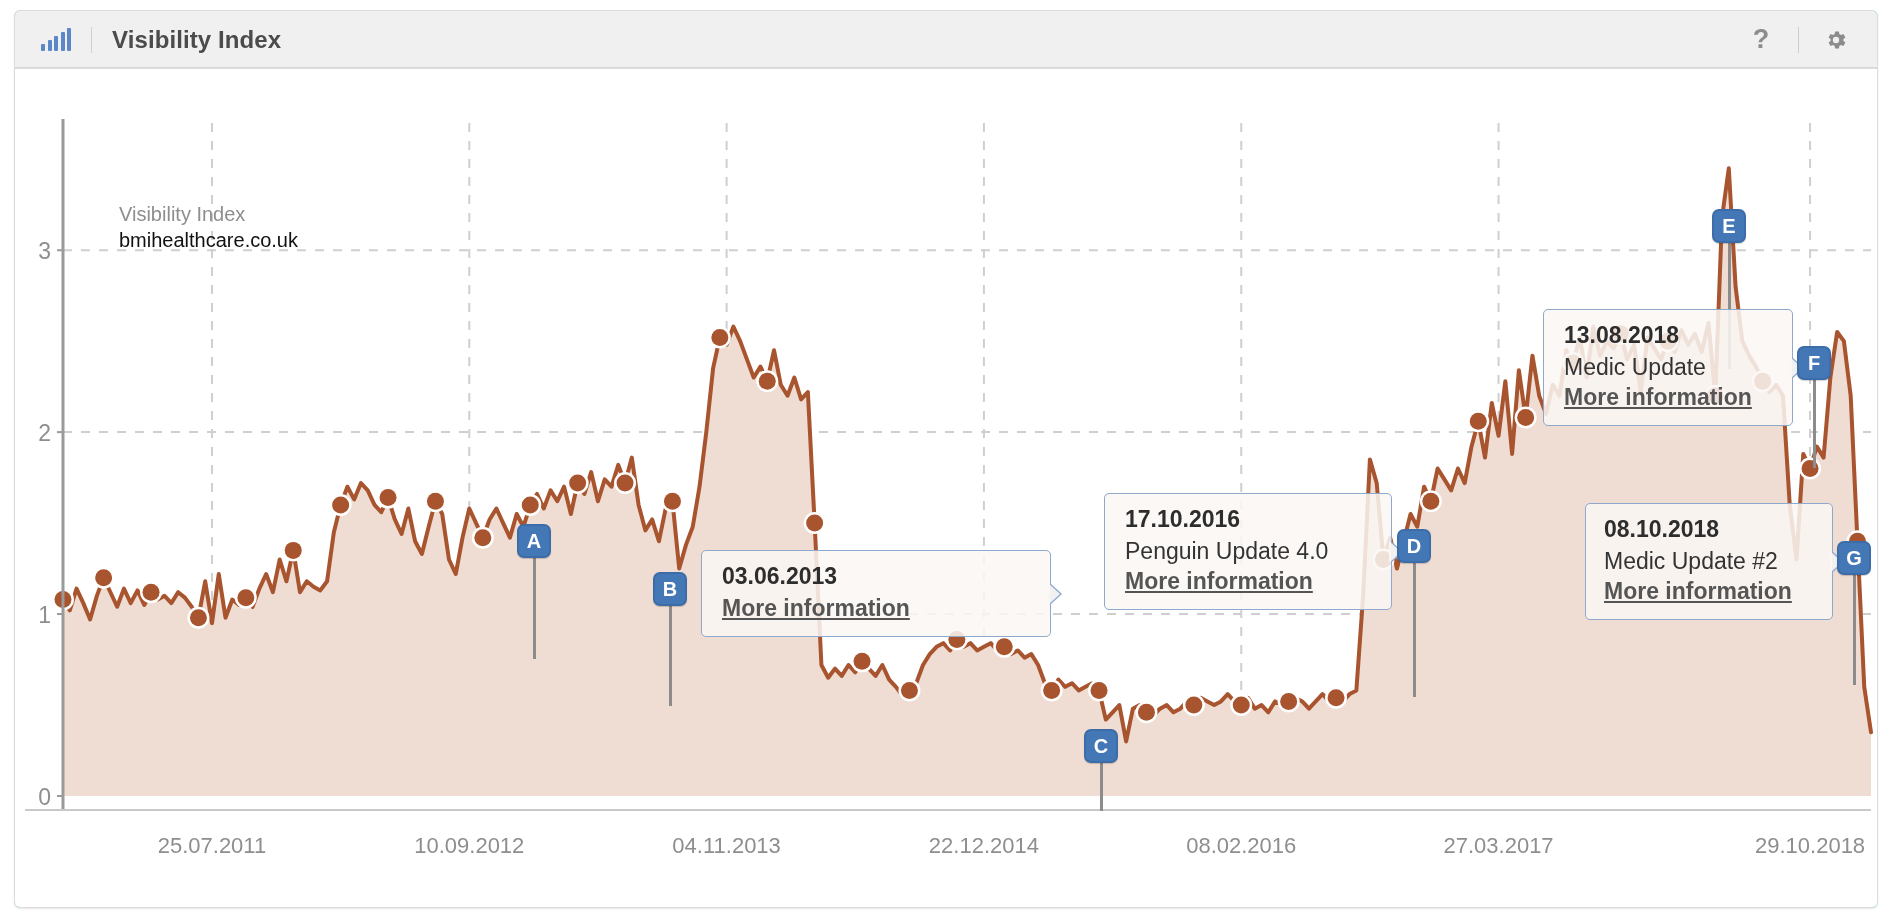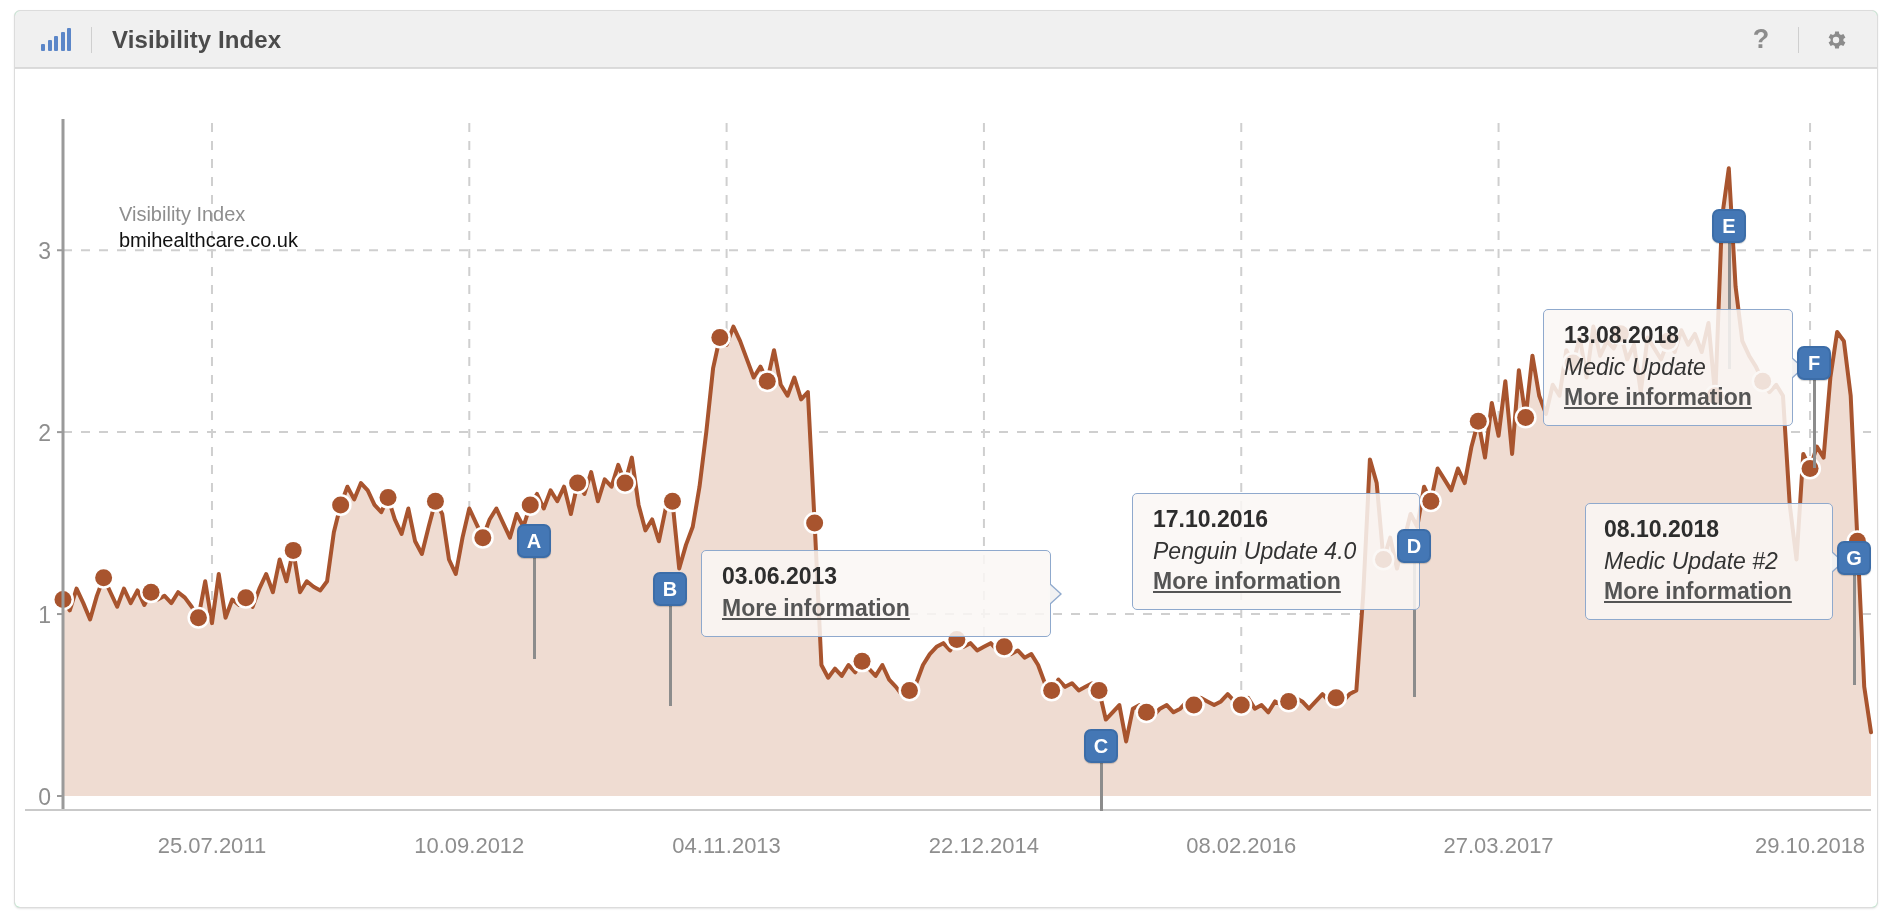--- a/index.html
+++ b/index.html
@@ -86,21 +86,21 @@
   .tip {
     position: absolute;
     background: rgba(250,247,245,0.86);
     border: 1px solid #8fa9cd;
     border-radius: 5px;
     padding: 12px 20px 14px 20px;
     z-index: 5;
     cursor: default;
   }
   .tip .tip-date { font-size: 23px; font-weight: bold; color: #2d2d2d; margin-bottom: 5px; }
-  .tip .tip-name { font-size: 23px; color: #333333; margin-bottom: 3px; font-style: italic; }
+  .tip .tip-name { font-size: 23px; color: #333333; margin-bottom: 3px; }
   .tip .tip-link { font-size: 23px; color: #555555; text-decoration: underline; cursor: pointer; font-weight: bold; }
   .tip .beak, .tip .beak-in {
     position: absolute; width: 0; height: 0;
     border-top: 11px solid transparent; border-bottom: 11px solid transparent;
   }
   
   .tip.point-right .beak { right: -12px; top: 50%; margin-top: -11px; border-left: 12px solid #8fa9cd; }
   .tip.point-right .beak-in { right: -10px; top: 50%; margin-top: -11px; border-left: 12px solid rgba(250,247,245,0.92); }
 </style>
 </head>
@@ -271,21 +271,21 @@
         <span>G</span>
       </div>
 
     <div class="tip point-right" style="left:686px; top:481px; width:350px;">
       <div class="tip-date">03.06.2013</div>
       <div class="tip-link">More information</div>
       <span class="beak"></span>
       <span class="beak-in"></span>
     </div>
 
-    <div class="tip point-right" style="left:1089px; top:424px; width:288px;margin-left:28px;">
+    <div class="tip point-right" style="left:1089px; top:424px; width:288px;">
       <div class="tip-date">17.10.2016</div>
       <div class="tip-name">Penguin Update 4.0</div>
       <div class="tip-link">More information</div>
       <span class="beak"></span>
       <span class="beak-in"></span>
     </div>
 
     <div class="tip point-right" style="left:1528px; top:240px; width:250px;">
       <div class="tip-date">13.08.2018</div>
       <div class="tip-name">Medic Update</div>

